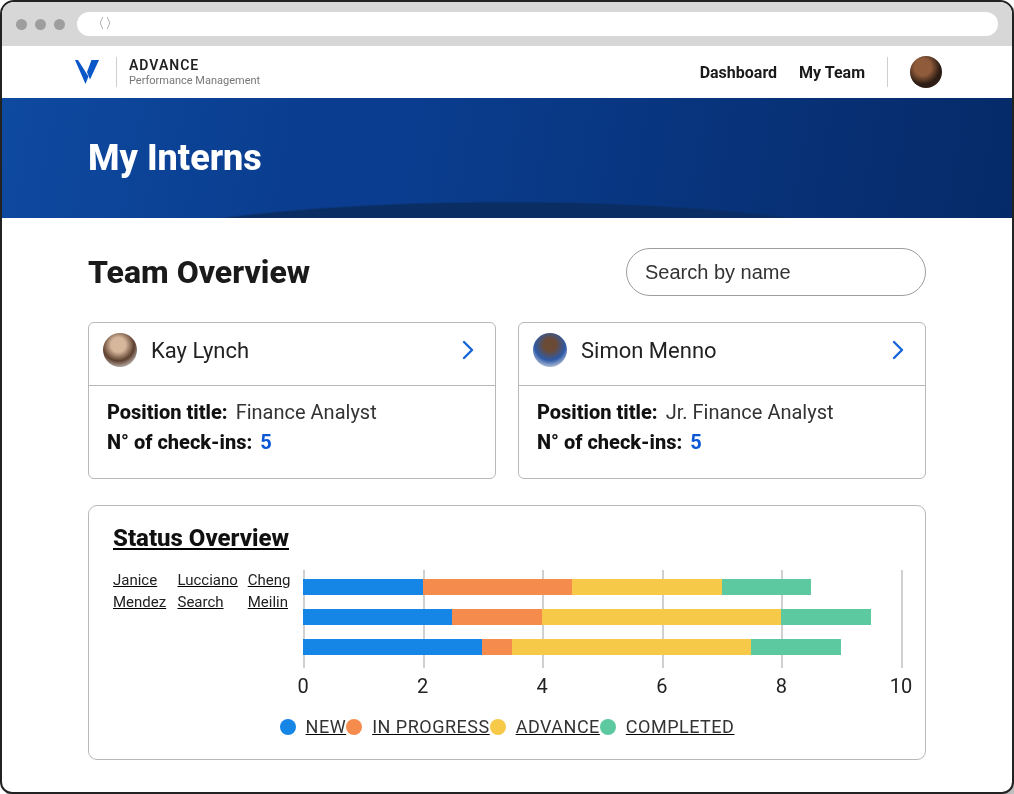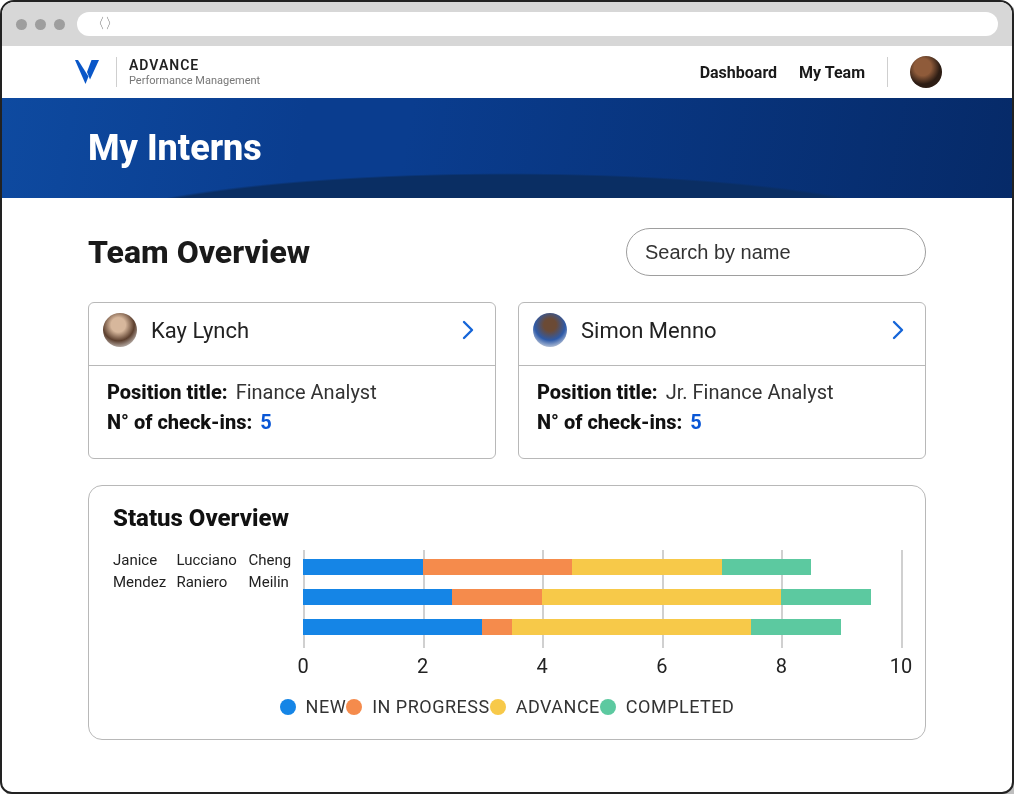--- a/index.html
+++ b/index.html
@@ -58,21 +58,21 @@
   .brand-logo { width: 30px; height: 30px; display:flex; align-items:center; justify-content:center; }
   .brand-text { border-left: 1px solid #cfcfcf; padding-left: 12px; }
   .brand-name { font-weight: 600; letter-spacing: 1px; font-size: 14px; color: #222; }
   .brand-sub { font-size: 11px; color: #777; margin-top: 1px; }
   .header-nav { display:flex; align-items:center; gap: 22px; font-weight: 700; font-size: 16px; color:#1a1a1a; }
   .header-nav .divider { width:1px; height: 30px; background:#cfcfcf; }
   .header-avatar { width:32px; height:32px; border-radius:50%; background: radial-gradient(circle at 40% 35%, #8f5b3a 0 30%, #2d1d14 60%); }
 
   
   .banner {
-    height: 100px;
+    height: 120px;
     background:
       radial-gradient(120% 180px at 50% 140%, #0a2e63 0%, #0a2e63 35%, transparent 36%),
       linear-gradient(100deg, #0e4aa0 0%, #0a3d8f 30%, #0a3d8f 40%, #062a68 100%);
     display:flex; align-items:center;
     padding: 0 86px;
   }
   .banner-title { color:#fff; font-weight:800; font-size:36px; }
 
   
   .main { padding: 30px 86px 0 86px; }
@@ -115,22 +115,23 @@
 
   .card-body { padding: 14px 18px 18px 18px; }
   .body-line { display:flex; align-items:baseline; gap:8px; font-size:20px; margin-bottom:6px; }
   .body-label { font-weight:800; color:#111; }
   .body-value { color:#333; }
   .body-number { color:#0a57d6; font-weight:700; }
 
   
   .status-panel {
     border: 1.5px solid #b8b8b8;
-    border-radius: 14px;
+    border-radius: 9px;
     padding: 18px 24px 22px 24px;
+    text-decoration: underline;
   }
   .status-title { font-weight:800; font-size:24px; color:#111; margin-bottom: 18px; }
 
   .chart { position:relative; }
   .chart-rows { display:flex; }
   .chart-labels { width:190px; display:flex; font-size:15px; color:#222; line-height:1.45; }
   .chart-plot { flex:1; position:relative; height: 98px; }
   .gridline { position:absolute; top:0; bottom:0; width:2px; background:#d0d0d0; }
   .bar-row { position:absolute; height:16px; left:0; display:flex; }
   .seg { height:100%; }
@@ -247,21 +248,21 @@
       </div>
     </div>
 
     <div class="status-panel">
       <div class="status-title">Status Overview</div>
 
       <div class="chart">
         <div class="chart-rows">
           <div class="chart-labels" id="chart-labels">
               <div>Janice Mendez</div>
-              <div>Lucciano Raniero</div>
+              <div>Lucciano Search</div>
               <div>Cheng Meilin</div>
             </div>
           <div class="chart-plot" id="chart-plot">
               <div class="gridline" style="left: 0%;"></div>
               <div class="gridline" style="left: 20%;"></div>
               <div class="gridline" style="left: 40%;"></div>
               <div class="gridline" style="left: 60%;"></div>
               <div class="gridline" style="left: 80%;"></div>
               <div class="gridline" style="left: 100%;"></div>
               <div class="bar-row" style="top: 9px; width: 85%;">

